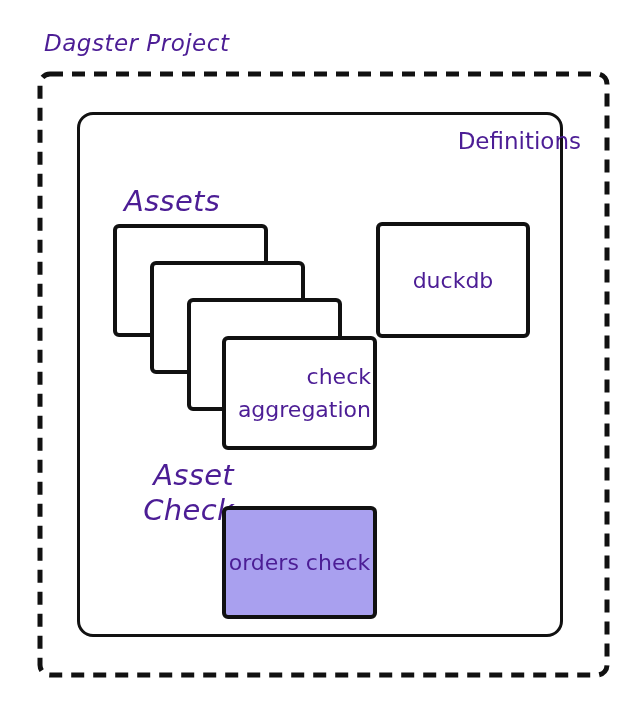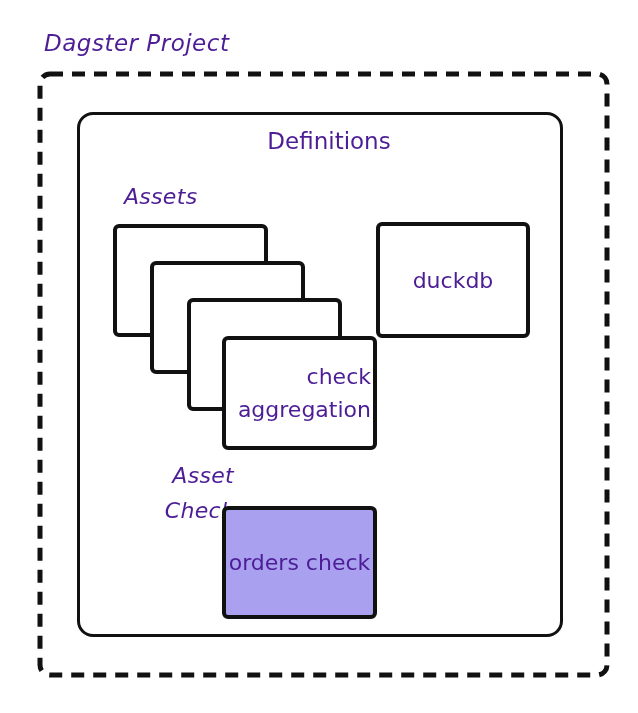--- a/index.html
+++ b/index.html
@@ -35,27 +35,27 @@
     border: 3.5px solid var(--border, #111111);
     border-radius: 16px;
     background: #ffffff;
     box-sizing: border-box;
   }
   .definitions-label {
     position: absolute;
     left: 77px;
     top: 128px;
     width: 504px;
-    text-align: center;
+    text-align: right;
     font-size: 23px;
     font-weight: 400;
   }
   .group-label {
     position: absolute;
-    font-size: 22px;
+    font-size: 29px;
     font-style: italic;
     font-weight: 500;
     letter-spacing: 0.3px;
   }
   .assets-label   { left: 124px; top: 184px; }
   .resource-label { left: 388px; top: 184px; }
   .asset-check-label {
     left: 139px;
     top: 458px;
     width: 95px;

